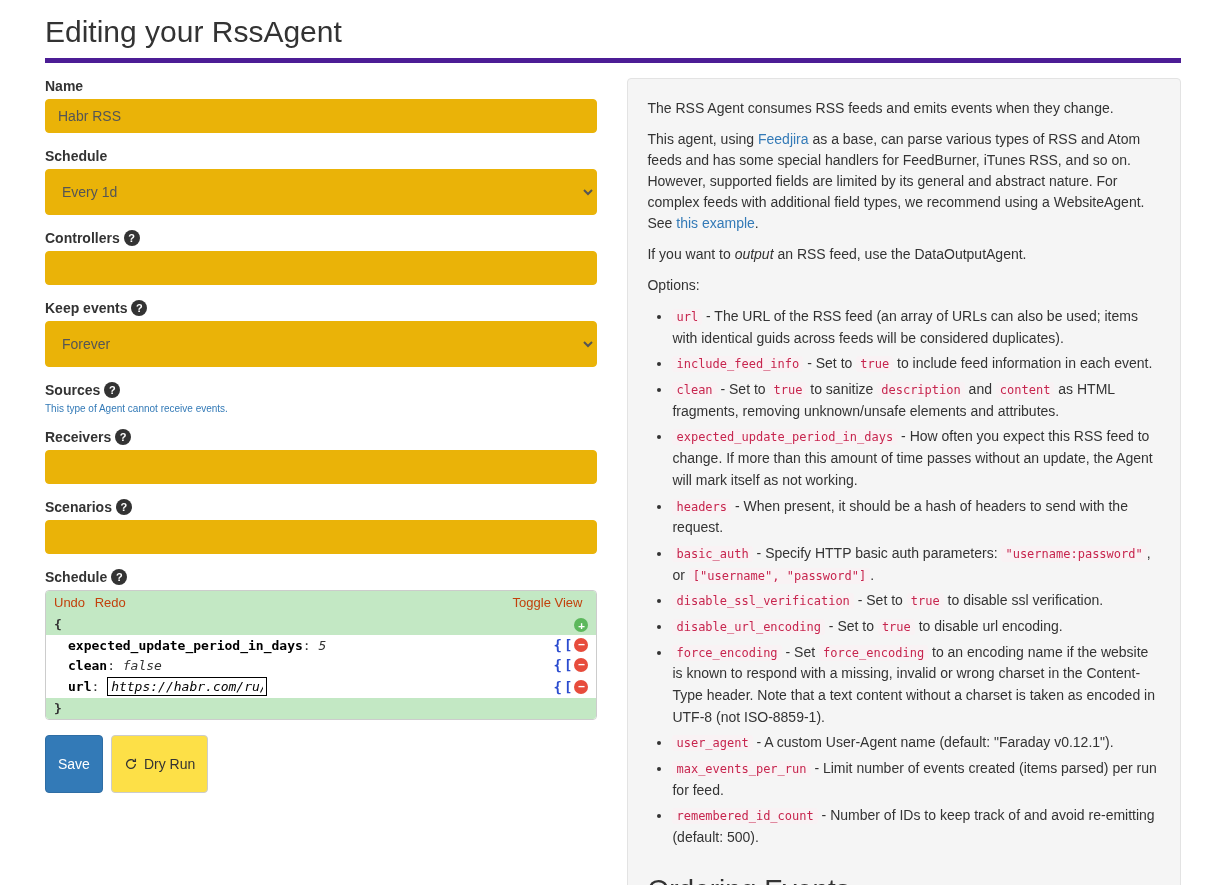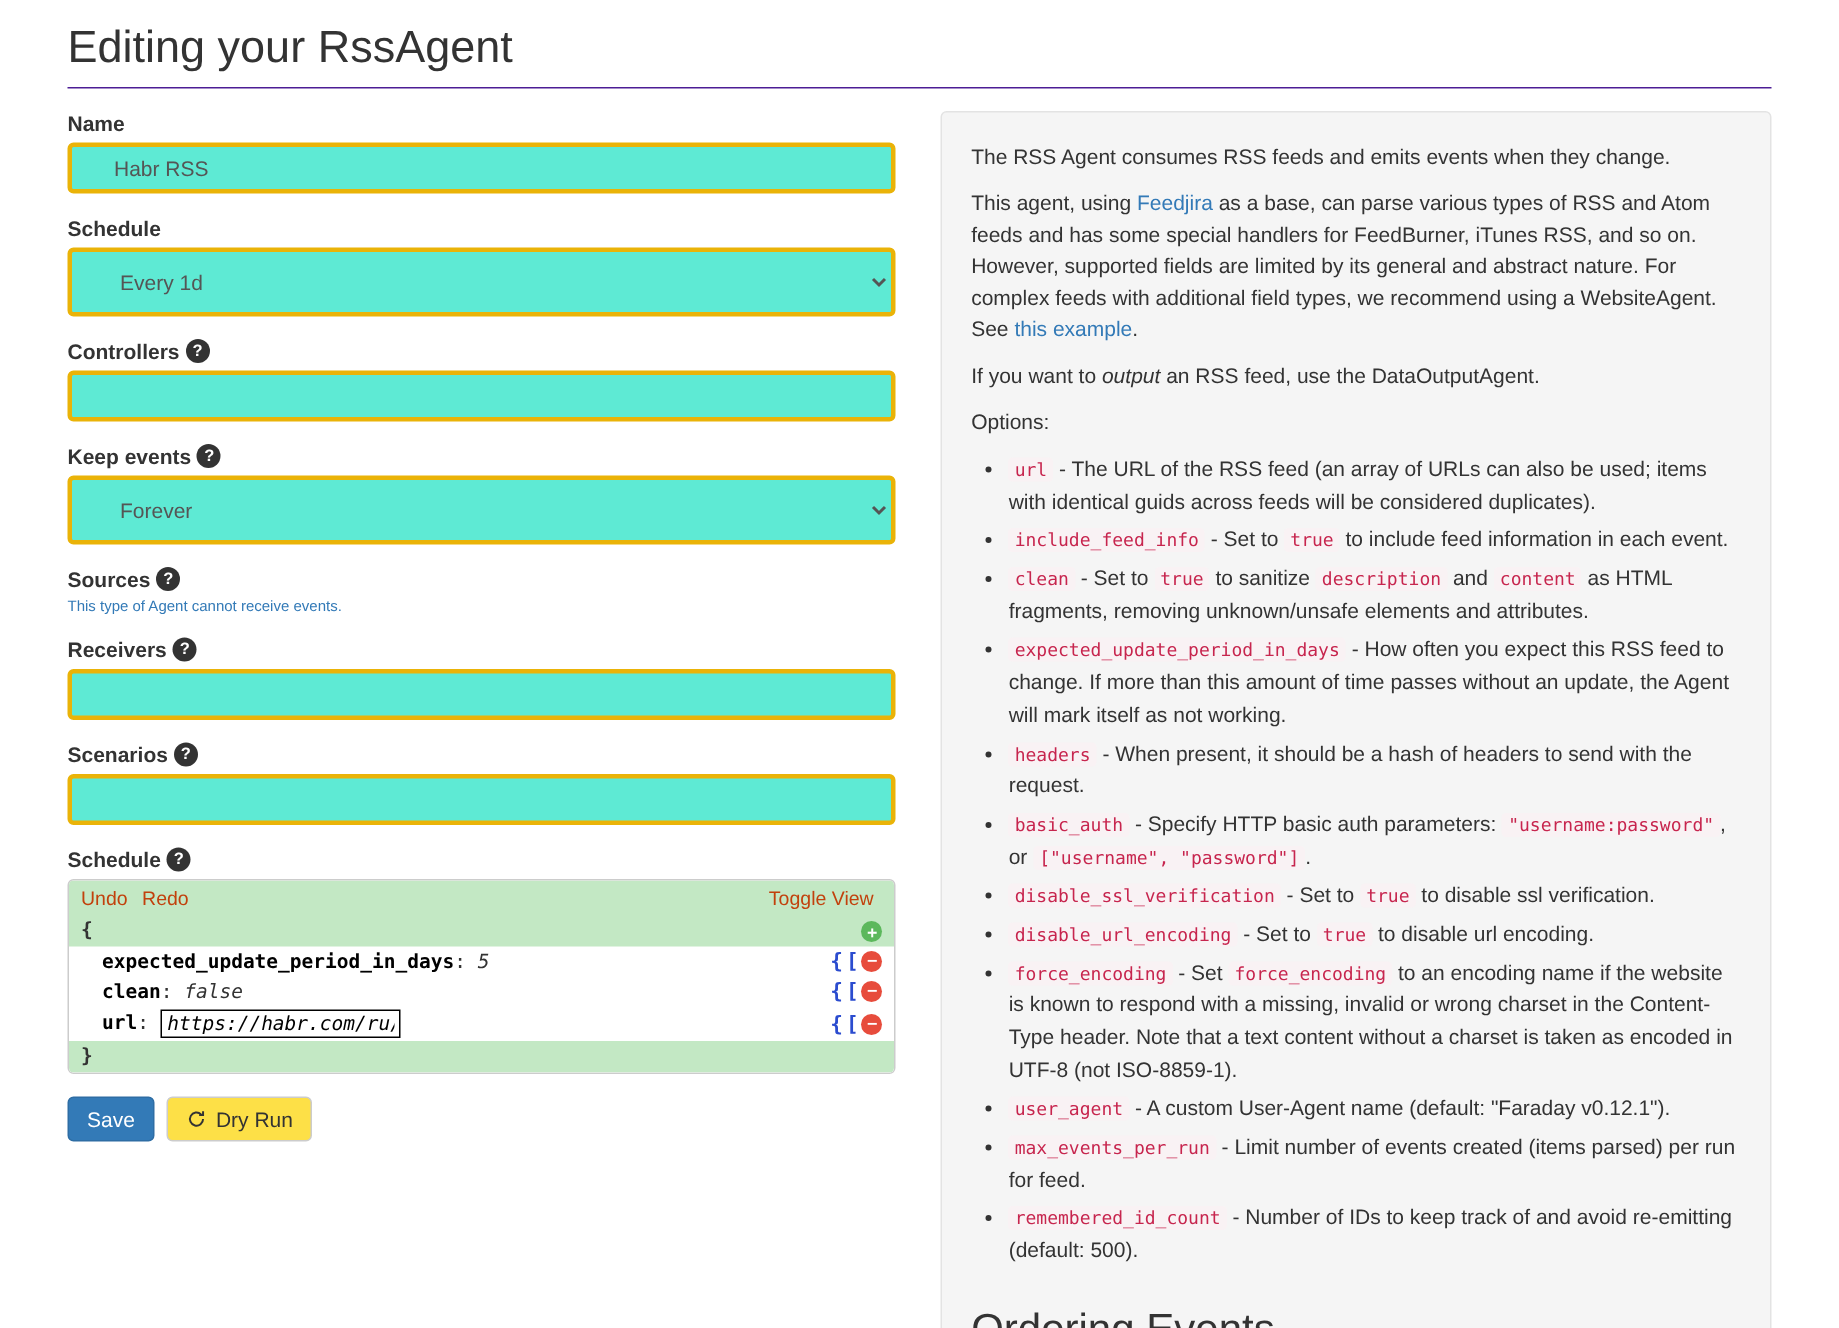--- a/index.html
+++ b/index.html
@@ -1,45 +1,45 @@
 <!DOCTYPE html>
 <html><head>
 <meta charset="utf-8">
 <style>
 * { box-sizing: border-box; margin: 0; padding: 0; }
 body { font-family: -apple-system, "Helvetica Neue", Helvetica, Arial, sans-serif; font-size: 14px; color: #333; padding: 15px 45px; }
-h1 { font-size: 30px; font-weight: 500; margin-bottom: 10px; padding-bottom: 9px; border-bottom: 1px solid #4c1d95; }
+h1 { font-size: 30px; font-weight: 500; margin-bottom: 10px; padding-bottom: 9px; border-bottom: 5px solid #4c1d95; }
 h2 { font-size: 28px; font-weight: 500; margin: 20px 0 10px; }
 .row { display: flex; gap: 30px; margin-top: 15px; }
 .left { width: 50%; }
 .right { width: 50%; background: #f5f5f5; border: 1px solid #e3e3e3; border-radius: 4px; padding: 19px; line-height: 1.5; }
 .form-group { margin-bottom: 15px; }
 label { display: block; font-weight: 700; margin-bottom: 5px; }
 .label-help { display: inline-flex; align-items: center; gap: 4px; }
-.form-control { display: block; width: 100%; height: 34px; padding: 6px 28px; font-size: 14px; color: #555; background: #5eead4; border: 3px solid #eab308; border-radius: 4px; }
+.form-control { display: block; width: 100%; height: 34px; padding: 6px 12px; font-size: 14px; color: #555; background: #eab308; border: 1px solid #eab308; border-radius: 4px; }
 select.form-control { height: 46px; }
 .text-info { color: #337ab7; font-size: 10px; }
 .help-icon { display:inline-flex; width:16px; height:16px; background:#333; color:#fff; border-radius:50%; font-size:11px; font-weight:bold; align-items:center; justify-content:center; cursor:pointer; }
 .editor-wrap { border:1px solid #ccc; border-radius:4px; overflow:hidden; }
 .editor-toolbar { background:#c3e8c4; padding:4px 8px; display:flex; justify-content:space-between; font-size:13px; }
 .editor-toolbar a { color:#c2410c; text-decoration:none; margin-right:6px; cursor:pointer; }
 .json-body { background:#fff; font-family: Menlo, Monaco, Consolas, monospace; font-size:13px; }
 .json-line { display:flex; align-items:center; padding:2px 8px; }
 .json-brace { background:#c3e8c4; font-weight:bold; padding:3px 8px; position:relative; }
 .json-line .key { font-weight:700; color:#000; }
 .json-line .val-num { font-style:italic; color:#333; }
 .json-line .val-bool { font-style:italic; color:#333; }
 .json-line .val-input { font-family: inherit; font-size:13px; font-style:italic; padding:1px 3px; border:1px solid #000; width:160px; }
 .json-actions { margin-left:auto; display:flex; gap:2px; align-items:center; font-family: monospace;}
 .json-actions .ob { color:#2b4ccf; font-weight:bold; cursor:pointer; font-size:14px; }
 .json-actions .ar { color:#2b4ccf; font-weight:bold; cursor:pointer; font-size:14px; }
 .json-actions .del { width:14px; height:14px; border-radius:50%; background:#e74c3c; color:#fff; display:inline-flex; align-items:center; justify-content:center; font-size:10px; font-weight:bold; cursor:pointer; line-height:1; }
 .add-icon { position:absolute; right:8px; top:4px; width:14px; height:14px; border-radius:50%; background:#5cb85c; color:#fff; display:inline-flex; align-items:center; justify-content:center; font-size:11px; font-weight:bold; cursor:pointer; }
 .btn-row { margin-top:15px; display:flex; gap:8px; }
-.btn { display:inline-flex; align-items:center; gap:6px; padding:6px 12px; font-size:14px; border-radius:4px; cursor:pointer; border:1px solid transparent; }
+.btn { display:inline-flex; align-items:center; gap:6px; padding:20px 12px; font-size:14px; border-radius:4px; cursor:pointer; border:1px solid transparent; }
 .btn-primary { background:#337ab7; color:#fff; border-color:#2e6da4; }
 .btn-default { background:#fde047; color:#333; border-color:#ccc; }
 .right p { margin-bottom:10px; }
 .right a { color:#337ab7; text-decoration:none; }
 .right em { font-style:italic; }
 .right ul { padding-left: 25px; margin-bottom:10px; list-style: disc; }
 .right li { margin-bottom:4px; line-height:1.55; }
 code { font-family: Menlo, Monaco, Consolas, monospace; font-size:12px; color:#c7254e; background:#f9f2f4; padding:1px 4px; border-radius:3px; }
 .refresh-icon { width:14px; height:14px; }
 </style>

